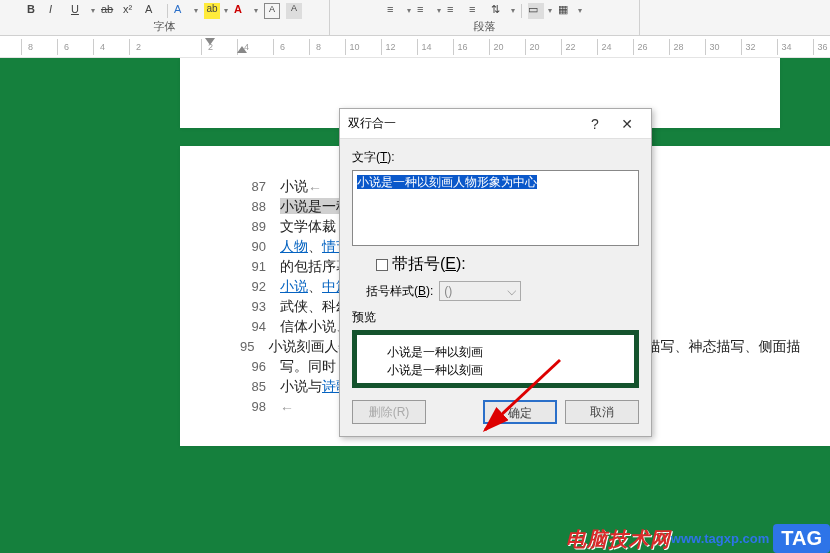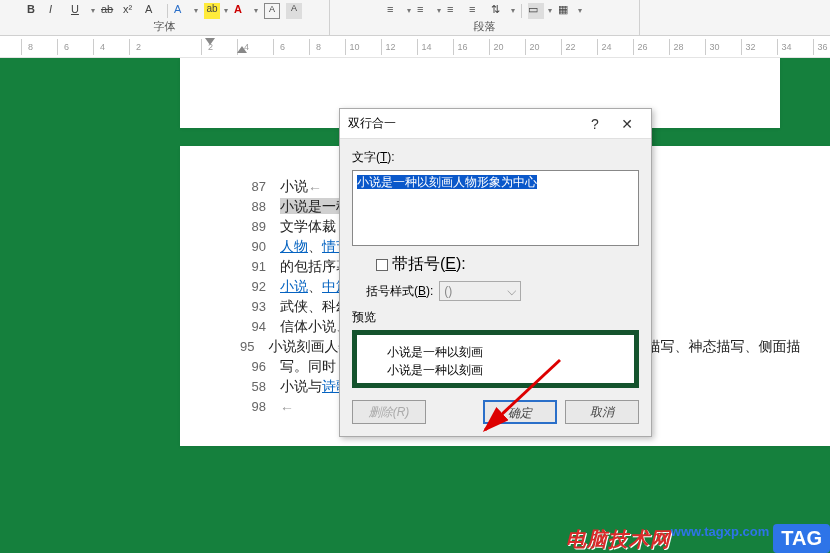--- a/index.html
+++ b/index.html
@@ -46,33 +46,33 @@
 .underline-key { text-decoration: underline; }
 .text-box { width: 100%; height: 76px; background: #fff; border: 1px solid #888; padding: 3px 4px; font-size: 12px; }
 .text-sel { background: #0a58ca; color: #fff; display: inline; }
 .chk-row { margin-top: 8px; font-size: 16px; display: flex; align-items: center; gap: 4px; margin-left: 24px; }
 .chk { width: 12px; height: 12px; border: 1px solid #666; background: #fff; }
 .sel-row { margin: 6px 0 8px 14px; font-size: 12px; display: flex; align-items: center; gap: 6px; }
 .select-box { width: 82px; height: 20px; border: 1px solid #aaa; background: #eee; display: flex; align-items: center; justify-content: space-between; padding: 0 4px; font-size: 12px; color: #888; }
 .preview-label { font-size: 12px; margin-bottom: 4px; }
 .preview-box { width: 100%; height: 58px; background: #fff; border: 5px solid #14532d; padding: 8px 30px; font-size: 12px; line-height: 1.5; }
 .dialog-footer { display: flex; gap: 8px; margin-top: 12px; align-items: center; }
-.dbtn2 { width: 74px; height: 24px; border: 1px solid #999; background: #e8e8e8; font-size: 12px; text-align: center; line-height: 22px; color: #444; font-style: italic; }
+.dbtn2 { width: 74px; height: 24px; border: 1px solid #999; background: #e8e8e8; font-size: 12px; text-align: center; line-height: 22px; color: #444; }
 .dbtn2.disabled { color: #aaa; }
 .dbtn2.primary { border: 2px solid #2a6fc9; }
 .spacer { flex: 1; }
 
 
 .arrow { position: absolute; pointer-events: none; }
 .arrow svg { overflow: visible; }
 
 
 .logo-wm { position: absolute; right: 0; bottom: 0; display: flex; flex-direction: row; align-items: flex-end; }
 .logo-top { color: #d92b2b; font-size: 20px; font-weight: bold; font-style: italic; letter-spacing: 1px; text-shadow: 1px 1px 0 #fff; }
-.logo-bot { display: flex; align-items: flex-start; }
+.logo-bot { display: flex; align-items: center; }
 .logo-url { color: #2e74e8; font-size: 13px; font-weight: bold; margin-right: 4px; }
 .logo-tag { background: #2e74e8; color: #fff; font-size: 20px; font-weight: bold; padding: 3px 8px; border-radius: 4px; }
 </style>
 </head>
 <body>
 
 <div class="toolbar">
   <div class="toolbar-section tb-font">
     <div class="toolbar-icons">
       <span class="ic"><b>B</b></span>
@@ -206,21 +206,21 @@
       </div>
       <div class="line">
         <span class="lnum">95</span>
         <span class="ltext">小说刻画人物的方法：心理描写、动作描写、语言描写、外貌描写、神态描写、侧面描</span>
       </div>
       <div class="line">
         <span class="lnum">96</span>
         <span class="ltext">写。同时，小说是一种写作方法。<span class="para-mark">←</span></span>
       </div>
       <div class="line">
-        <span class="lnum">58</span>
+        <span class="lnum">85</span>
         <span class="ltext">小说与<span class="link">诗歌</span>、<span class="link">散文</span>、戏剧，并称"四大文学体裁"。<span class="para-mark">←</span></span>
       </div>
       <div class="line">
         <span class="lnum">98</span>
         <span class="ltext"><span class="para-mark">←</span></span>
       </div>
     </div>
 </div>
 
 <div class="dialog">

